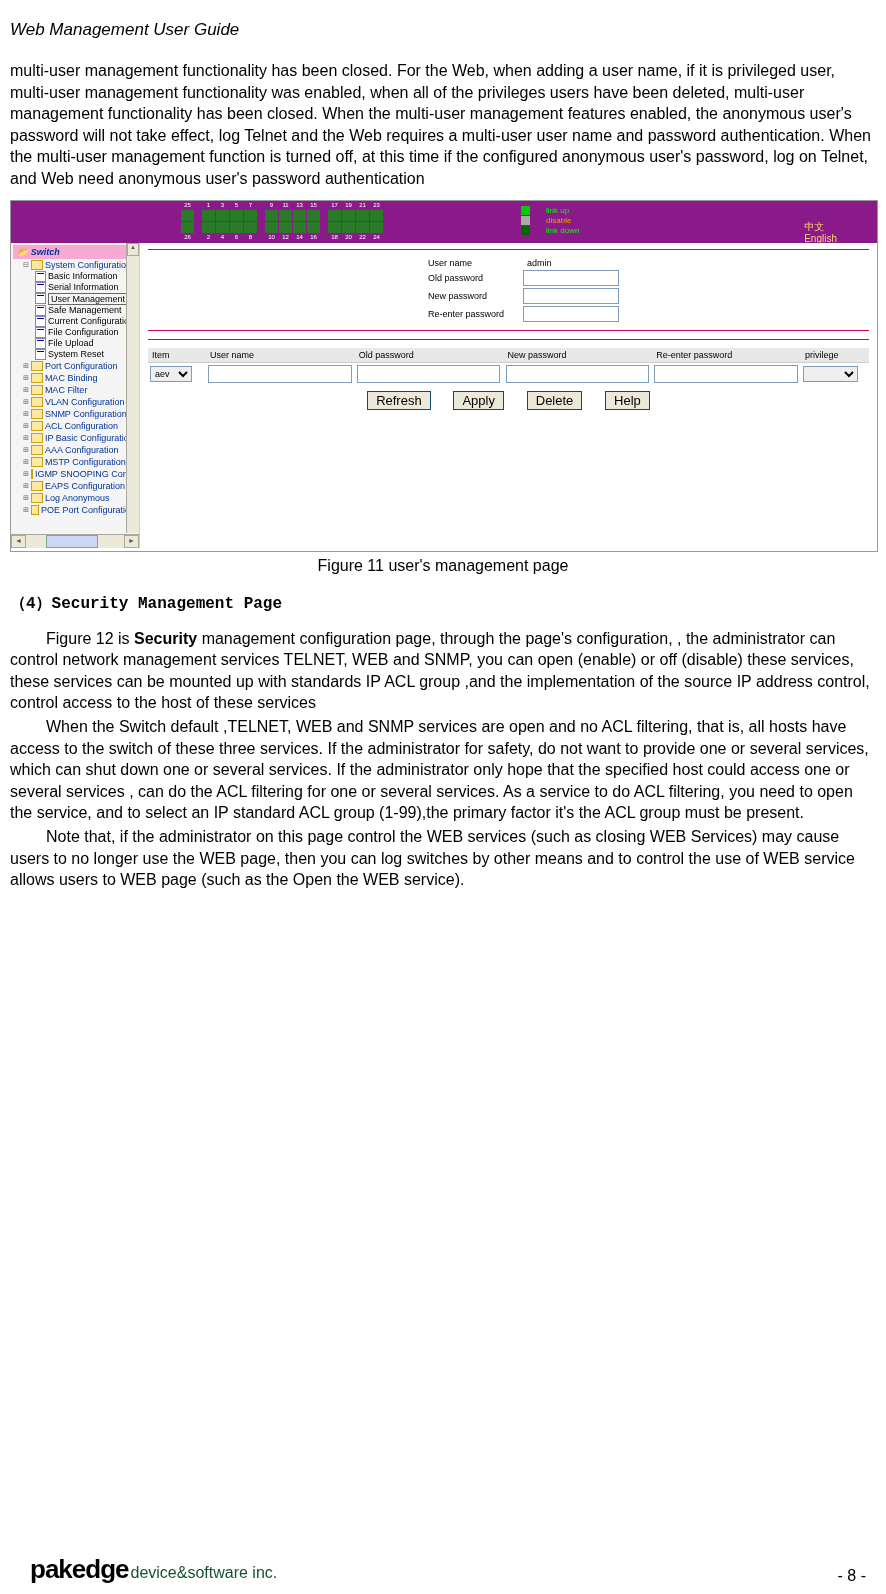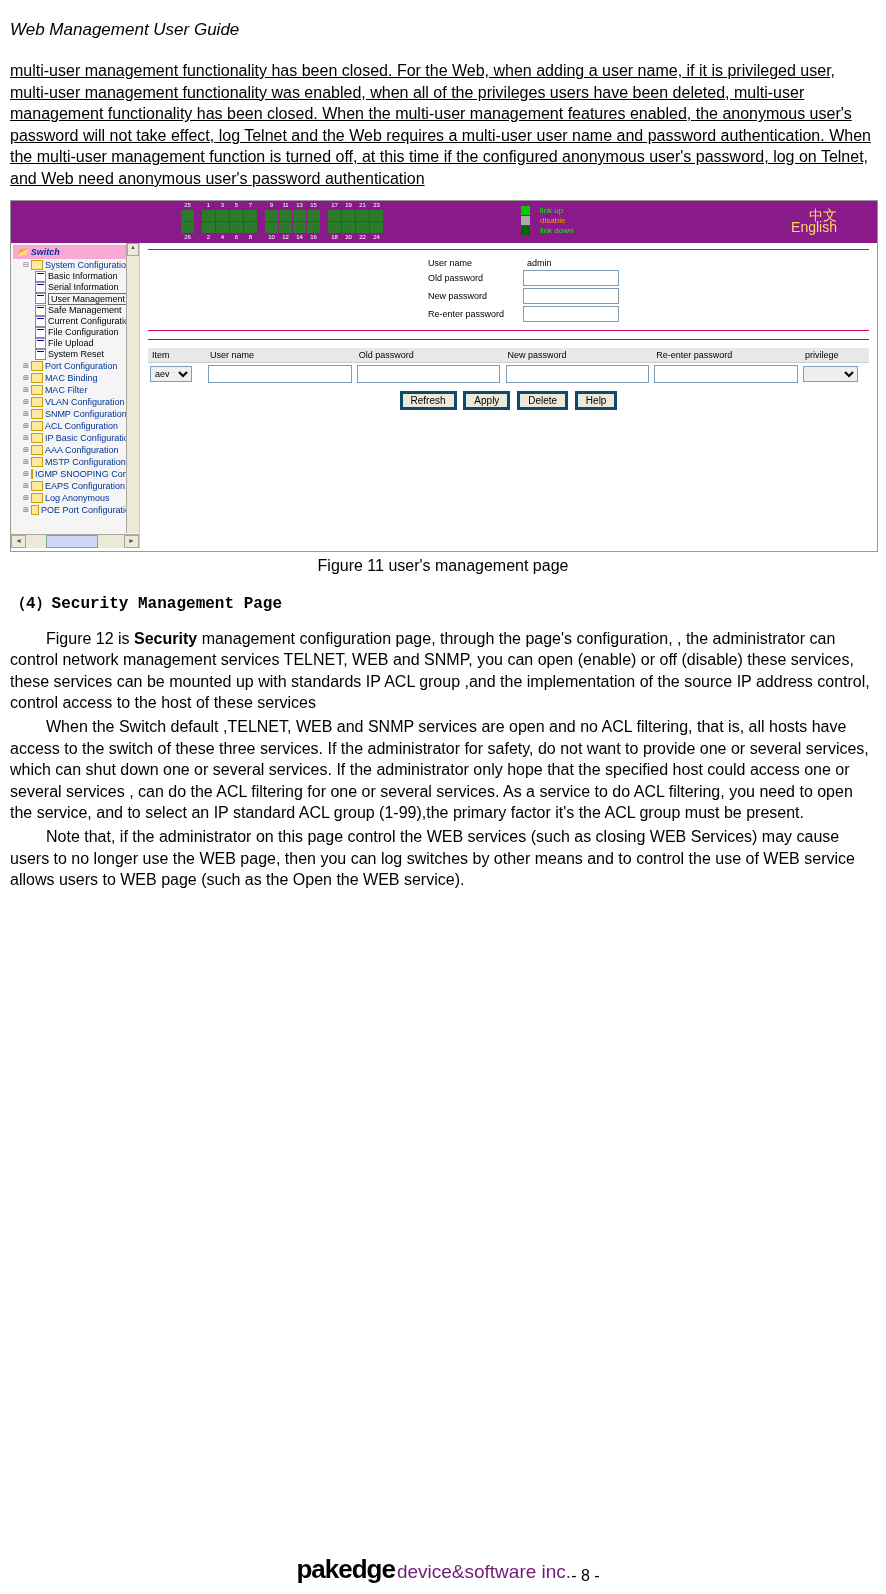--- a/index.html
+++ b/index.html
@@ -20,21 +20,20 @@
       font-style: italic;
       font-size: 17px;
       margin-bottom: 20px;
       padding-right: 20px;
       padding-top: 10px;
     }
     .body-text {
       font-size: 16px;
       line-height: 1.35;
       margin-bottom: 10px;
-      text-decoration: underline;
     }
     .screenshot {
       width: 866px;
       height: 350px;
       border: 1px solid #999;
       margin: 5px auto;
       background: #fff;
       position: relative;
       overflow: hidden;
     }
@@ -66,28 +65,28 @@
       background: #2a7a2a;
     }
     .port-sep { width: 6px; }
     .legend {
       position: absolute;
       left: 510px;
       top: 5px;
       font-size: 8px;
       line-height: 10px;
     }
-    .leg-row { display: flex; align-items: center; gap: 10px; }
+    .leg-row { display: flex; align-items: center; gap: 16px; }
     .leg-sq { width: 9px; height: 9px; }
     .lang {
       position: absolute;
       right: 40px;
-      top: 8px;
-      font-size: 14px;
-      text-align: right;
+      top: 20px;
+      font-size: 10px;
+      text-align: left;
       line-height: 12px;
     }
     .ss-body {
       display: flex;
       height: 305px;
     }
     .ss-sidebar {
       width: 128px;
       background: #f5f5f5;
       border-right: 1px solid #ccc;
@@ -185,25 +184,25 @@
       border-bottom: 1px solid #ccc;
     }
     .multi-table td { padding: 2px 2px; }
     .sel { height: 16px; font-size: 9px; border:1px solid #7f9db9; width: 42px;}
     .tbl-inp { width: 95%; height: 14px; border: 1px solid #7f9db9; font-size: 9px; }
     .btn-row {
       text-align: center;
       margin-top: 6px;
     }
     .btn {
-      font-size: 10px;
+      font-size: 13px;
       padding: 1px 8px;
       background: #ece9d8;
-      border: 3px solid #0c4a6e;
-      margin: 0 2px;
+      border: 1px solid #0c4a6e;
+      margin: 0 10px;
     }
     .fig-caption {
       text-align: center;
       font-size: 16px;
       margin: 4px 0 18px 0;
     }
     .sec-heading {
       font-weight: bold;
       font-size: 16px;
       margin: 6px 0 14px 0;
@@ -214,37 +213,37 @@
       line-height: 1.35;
       margin-bottom: 2px;
     }
     .indent { text-indent: 36px; }
     .footer {
       position: absolute;
       bottom: 15px;
       left: 10px;
       right: 20px;
       display: flex;
-      justify-content: center;
+      justify-content: space-between;
       align-items: flex-end;
       margin-left: 20px;
     }
     .logo {
       display: flex;
       align-items: baseline;
     }
     .logo-main {
       font-weight: bold;
       font-size: 26px;
       letter-spacing: -1px;
       color: #000;
     }
     .logo-sub {
-      font-size: 19px;
-      color: #701a75;
+      font-size: 16px;
+      color: #14532d;
       margin-left: 2px;
     }
     .page-num {
       font-size: 16px;
     }
   </style>
 </head>
 <body>
 
 <div class="page">

